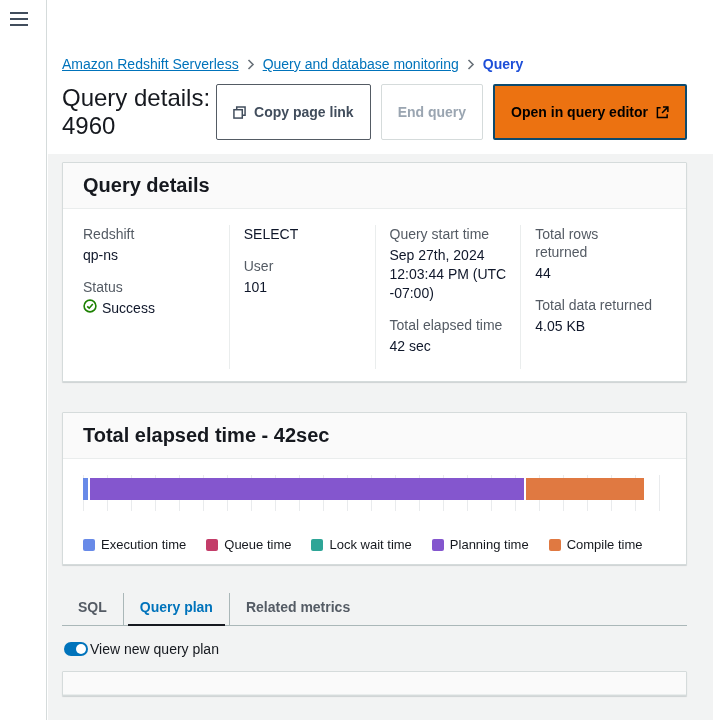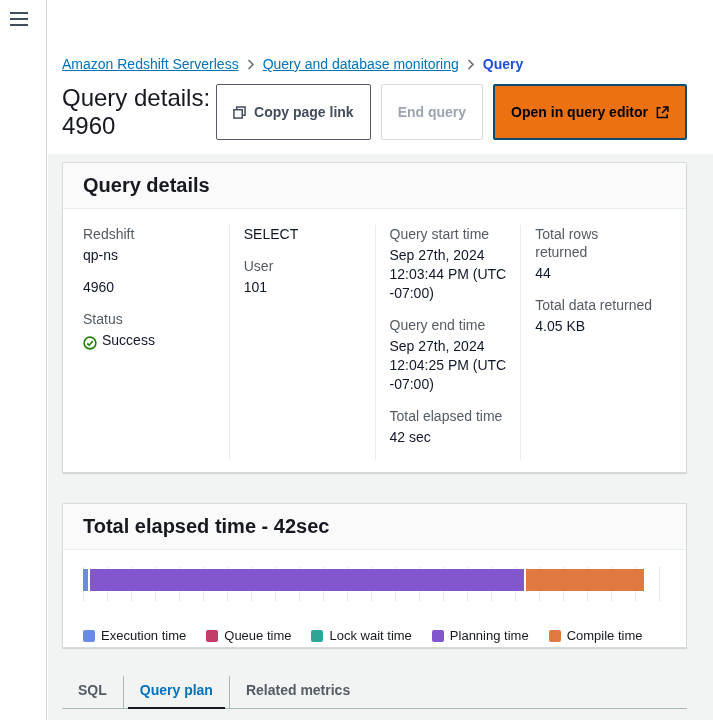--- a/index.html
+++ b/index.html
@@ -38,24 +38,24 @@
                   font-size:20px; font-weight:700; color:#16191f; display:flex; align-items:center; }
 
   
   .qd-body { display:grid; grid-template-columns:1fr 1fr 1fr 1fr; padding:16px 20px 12px; }
   .qd-col { padding:0 14px; }
   .qd-col:first-child { padding-left:0; }
   .qd-col + .qd-col { border-left:1px solid #eaeded; }
   .field { margin-bottom:13px; }
   .field .lbl { color:#545b64; line-height:18px; margin-bottom:3px; }
   .field .val { color:#0f172a; line-height:19px; }
-  .status-ok { display:flex; align-items:flex-end; gap:5px; color:#1d8102; }
-
-  
-  .chart-body { padding:16px 20px 4px; }
+  .status-ok { display:flex; align-items:flex-start; gap:5px; color:#1d8102; }
+
+  
+  .chart-body { padding:16px 20px 12px; }
   .plot { position:relative; height:36px;
           background-image:repeating-linear-gradient(to right,#e9ebed 0,#e9ebed 1px,transparent 1px,transparent 24px); }
   .bar-track { position:absolute; left:0; right:0; top:3px; height:22px; display:flex; }
   .seg { height:100%; }
   .seg + .seg { margin-left:2px; }
   .legend { display:flex; gap:20px; margin-top:26px; flex-wrap:wrap; }
   .legend-item { display:flex; align-items:center; gap:6px; font-size:13px; color:#16191f; }
   .legend-item .sw { width:12px; height:12px; border-radius:2px; flex:none; }
 
   
@@ -142,21 +142,20 @@
       <div class="panel-header">
         <span>Query details</span>
       </div>
       <div class="qd-body">
         <div class="qd-col">
           <div class="field">
             <div class="lbl">Redshift</div>
             <div class="val">qp-ns</div>
           </div>
           <div class="field">
-            <div class="val">4960</div>
           </div>
           <div class="field">
             <div class="lbl">Status</div>
             <div class="val status-ok">
               <span>
                 <svg width="14" height="14" viewBox="0 0 14 14">
                     <circle cx="7" cy="7" r="5.9" fill="none" stroke="#1d8102" stroke-width="1.6"></circle>
                     <path d="M4.2 7.3 L6.2 9.2 L9.8 4.9" fill="none" stroke="#1d8102" stroke-width="1.6"></path>
                   </svg>
               </span>
@@ -172,24 +171,20 @@
             <div class="lbl">User</div>
             <div class="val">101</div>
           </div>
         </div>
         <div class="qd-col">
           <div class="field">
             <div class="lbl">Query start time</div>
             <div class="val">Sep 27th, 2024 12:03:44 PM (UTC -07:00)</div>
           </div>
           <div class="field">
-            <div class="lbl">Query end time</div>
-            <div class="val">Sep 27th, 2024 12:04:25 PM (UTC -07:00)</div>
-          </div>
-          <div class="field">
             <div class="lbl">Total elapsed time</div>
             <div class="val">42 sec</div>
           </div>
         </div>
         <div class="qd-col">
           <div class="field">
             <div class="lbl">Total rows returned</div>
             <div class="val">44</div>
           </div>
           <div class="field">

